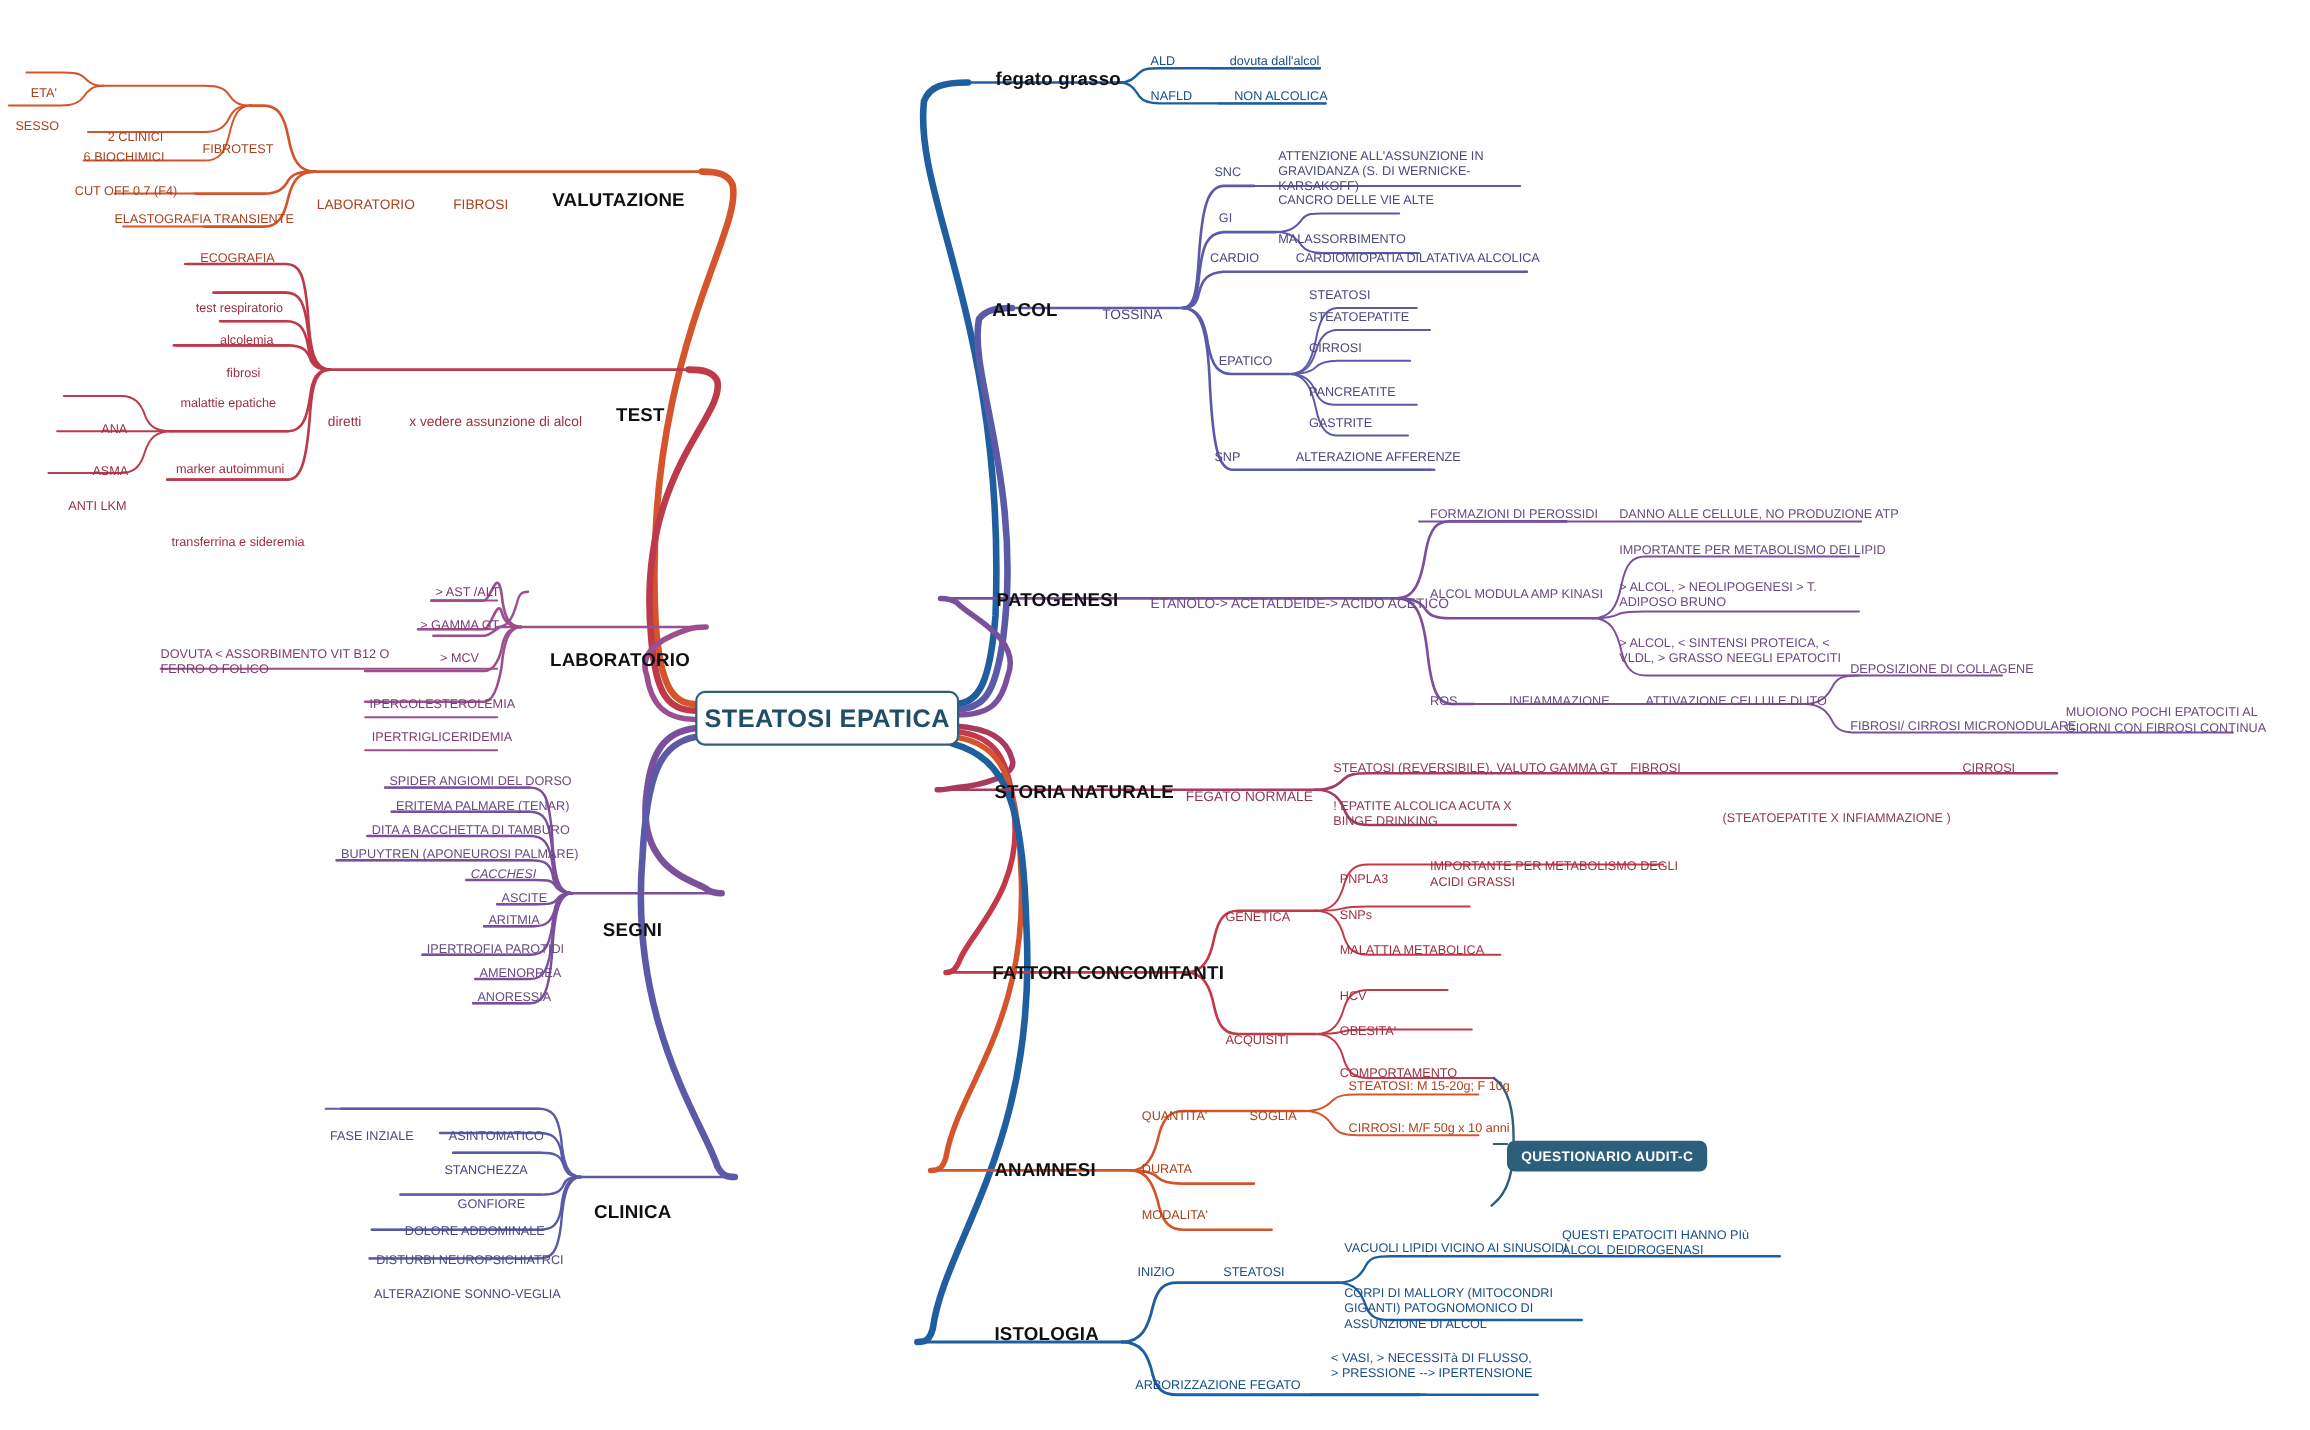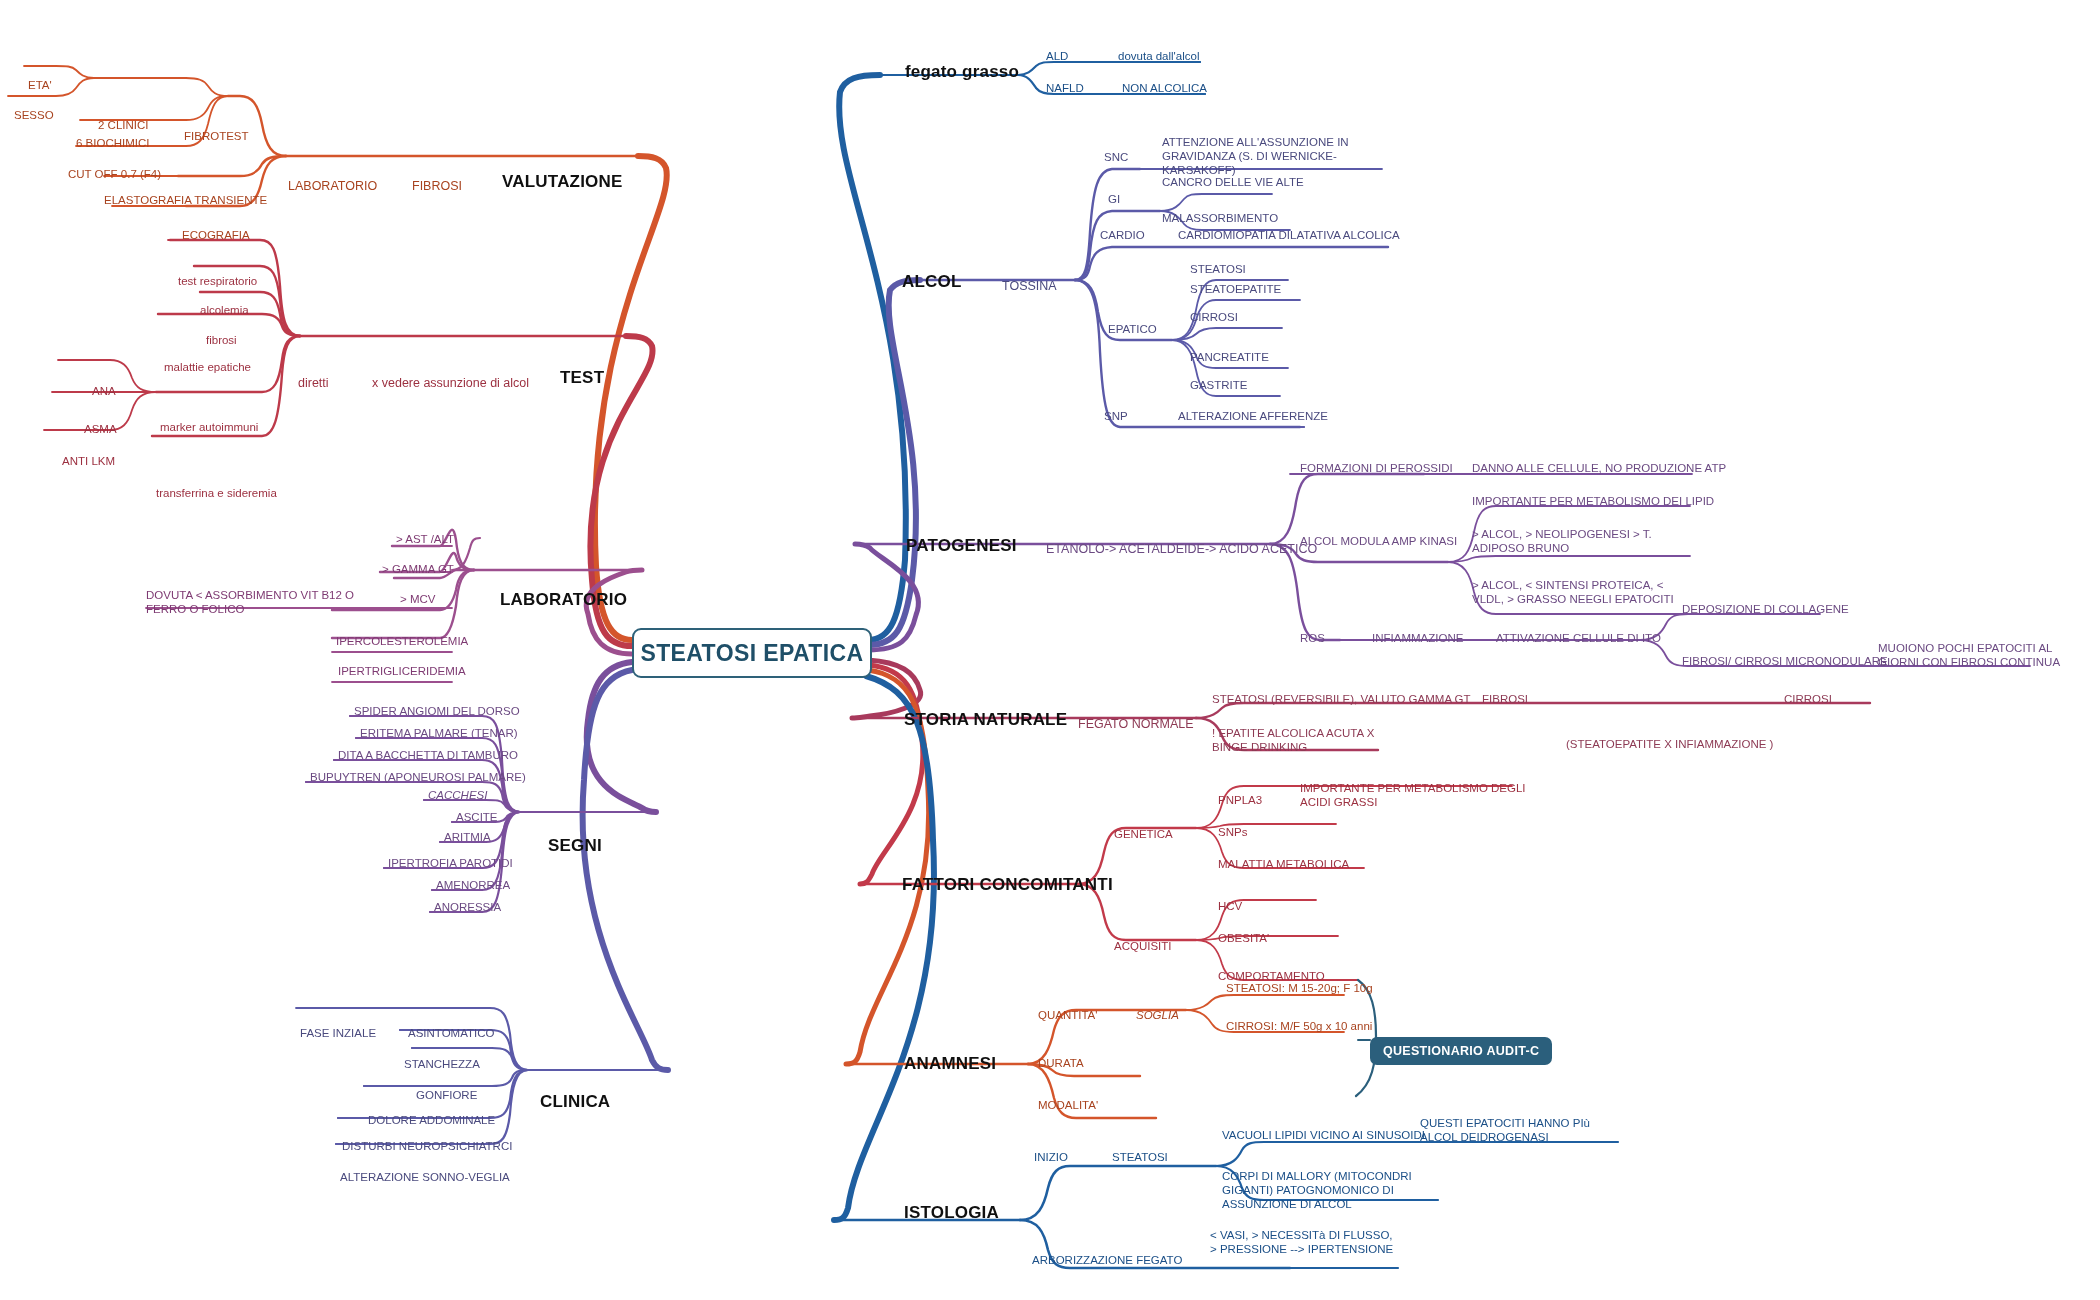--- a/index.html
+++ b/index.html
@@ -351,21 +351,21 @@
   <div class="lbl l3" style="left:1218px;top:825px;color:#9c3040;">SNPs</div>
   <div class="lbl l3" style="left:1218px;top:857px;color:#9c3040;">MALATTIA METABOLICA</div>
 
   <div class="lbl l3" style="left:1114px;top:939px;color:#9c3040;">ACQUISITI</div>
   <div class="lbl l3" style="left:1218px;top:899px;color:#9c3040;">HCV</div>
   <div class="lbl l3" style="left:1218px;top:931px;color:#9c3040;">OBESITA'</div>
   <div class="lbl l3" style="left:1218px;top:969px;color:#9c3040;">COMPORTAMENTO</div>
 
   <div class="lbl main-title" style="left:904px;top:1054px;">ANAMNESI</div>
   <div class="lbl l3" style="left:1038px;top:1008px;color:#a8431f;">QUANTITA'</div>
-  <div class="lbl l3" style="left:1136px;top:1008px;color:#a8431f;font-style:italic;">SOGLIA</div>
+  <div class="lbl l3" style="left:1136px;top:1008px;color:#a8431f;">SOGLIA</div>
   <div class="lbl l3" style="left:1226px;top:981px;color:#a8431f;">STEATOSI: M 15-20g; F 10g</div>
   <div class="lbl l3" style="left:1226px;top:1019px;color:#a8431f;">CIRROSI: M/F 50g x 10 anni</div>
   <div class="lbl l3" style="left:1038px;top:1056px;color:#a8431f;">DURATA</div>
   <div class="lbl l3" style="left:1038px;top:1098px;color:#a8431f;">MODALITA'</div>
   <div id="auditc">QUESTIONARIO AUDIT-C</div>
 
   <div class="lbl main-title" style="left:904px;top:1203px;">ISTOLOGIA</div>
   <div class="lbl l3" style="left:1034px;top:1150px;color:#1b4f87;">INIZIO</div>
   <div class="lbl l3" style="left:1112px;top:1150px;color:#1b4f87;">STEATOSI</div>
   <div class="lbl l3" style="left:1222px;top:1128px;color:#1b4f87;">VACUOLI LIPIDI VICINO AI SINUSOIDI</div>

